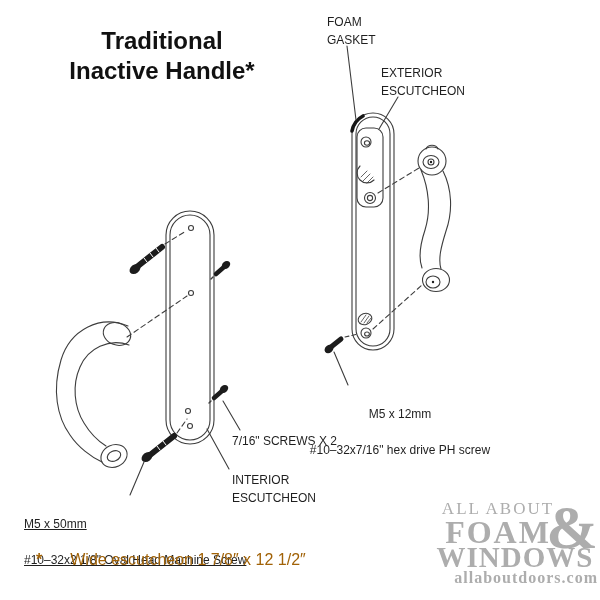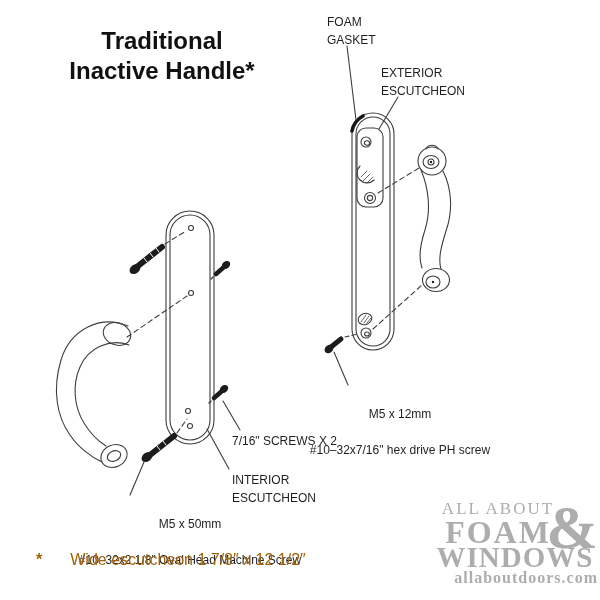--- a/index.html
+++ b/index.html
@@ -7,21 +7,21 @@
           font-family:"Liberation Sans",sans-serif;color:#1f1f1f;margin-left:14px;}
   svg.art{position:absolute;left:0;top:0;}
   .lbl{position:absolute;font-size:12px;line-height:18px;white-space:pre-line;letter-spacing:0;}
   .title{position:absolute;left:28px;top:26px;width:240px;text-align:center;
          font-size:24px;line-height:30px;font-weight:bold;white-space:pre-line;color:#111;}
   .c-foam{left:313px;top:13px;}
   .c-extesc{left:367px;top:64px;}
   .c-m5x12{left:250px;top:387px;width:272px;text-align:center;}
   .c-screws{left:218px;top:432px;}
   .c-intesc{left:218px;top:471px;}
-  .c-m5x50{left:10px;top:497px;width:332px;text-align:center;}
+  .c-m5x50{left:10px;top:497px;width:332px;text-decoration:underline;}
   .footnote{position:absolute;left:22px;top:551px;font-size:16px;color:#a16207;}
   .footnote .fmark{font-weight:bold;margin-right:28px;}
   .logo{position:absolute;left:418px;top:500px;width:166px;color:#adadad;
         font-family:"Liberation Serif",serif;text-align:center;}
   .logo .l1{font-size:17px;line-height:18px;letter-spacing:2px;padding-right:34px;}
   .logo .l2{font-size:32px;line-height:29px;font-weight:bold;letter-spacing:2px;padding-right:34px;}
   .logo .amp{position:absolute;right:0px;top:-4px;font-size:62px;line-height:62px;font-weight:bold;}
   .logo .l3{font-size:29px;line-height:21px;font-weight:bold;letter-spacing:1px;}
   .logo .site{font-size:16px;line-height:20px;font-weight:bold;letter-spacing:1px;text-align:right;}
 </style>

